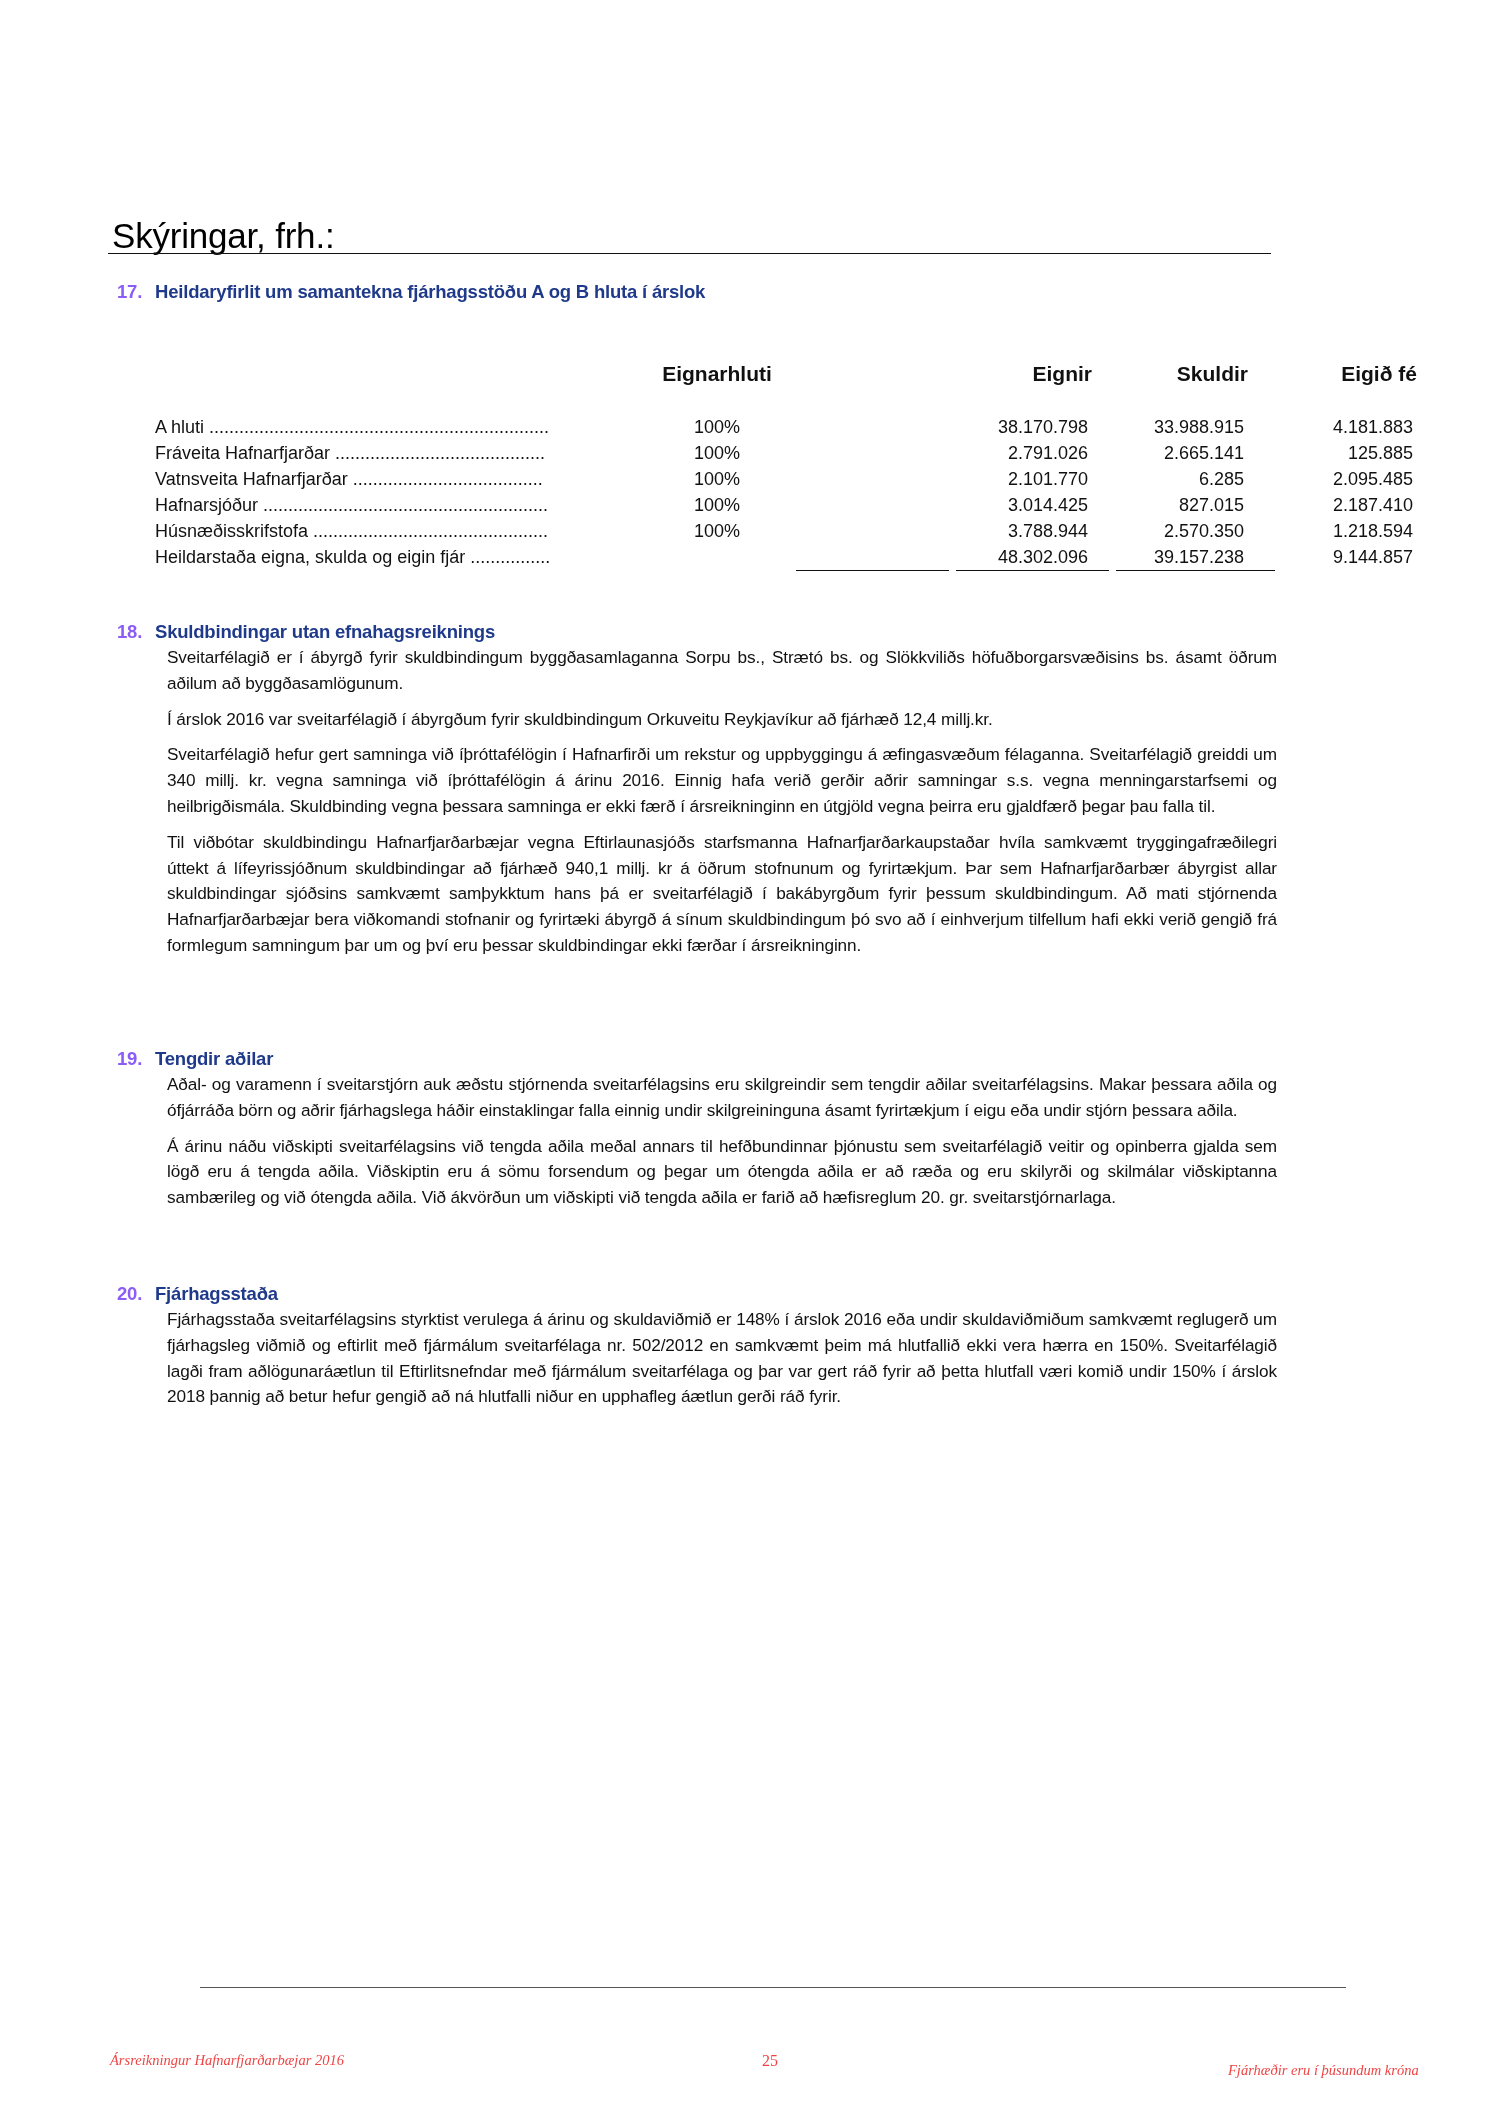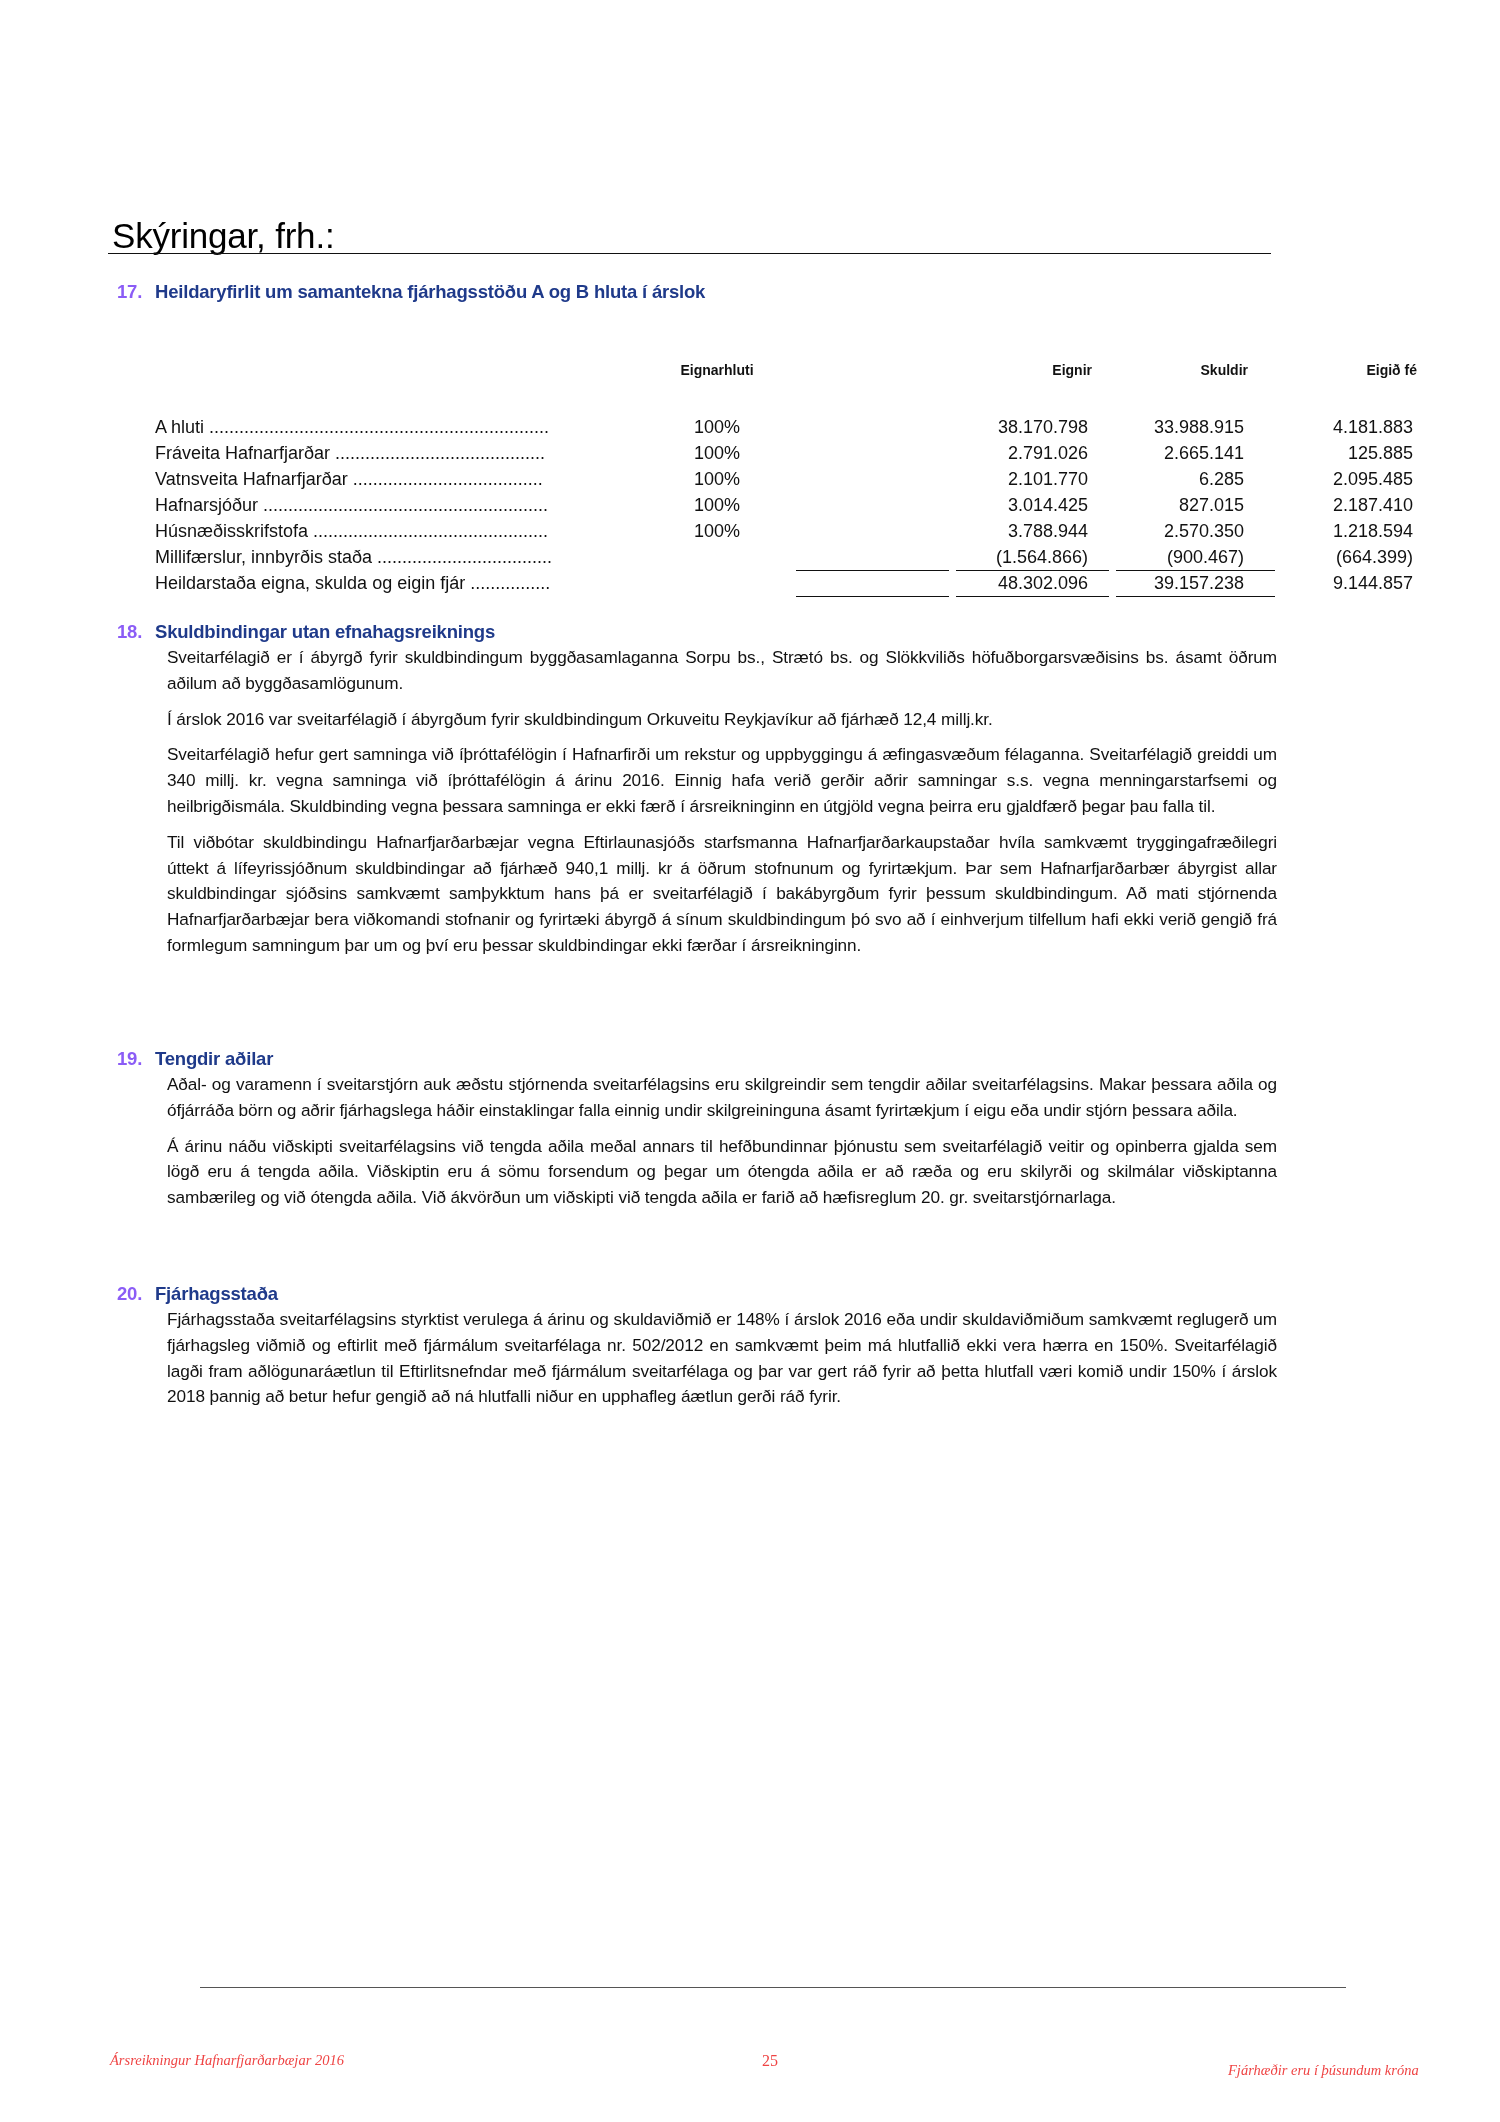--- a/index.html
+++ b/index.html
@@ -14,21 +14,21 @@
               position: relative; letter-spacing: -0.2px; }
   .sec-num { position: absolute; left: 4px; top: 0; color: #8b5cf6; }
   .sec-title { position: absolute; left: 42px; top: 0; color: #1f3a8a; }
   .body-block { margin-left: 42px; width: 1122px; font-size: 17.2px; line-height: 25.8px;
                 text-align: justify; letter-spacing: -0.1px; }
   .body-block p { margin: 0 0 10px 12px; }
   .intro { font-size: 17.2px; line-height: 25.8px; }
 
   
   .fin-table { position: absolute; left: 155px; top: 358px; width: 1130px; }
-  .th-row { position: relative; height: 30px; font-weight: bold; font-size: 14px; }
+  .th-row { position: relative; height: 30px; font-weight: bold; font-size: 21px; }
   .th { position: absolute; top: 4px; }
   .th.c-share { left: 497px; width: 130px; text-align: center; }
   .th.c-assets { left: 680px; width: 257px; text-align: right; padding-right: 0; }
   .th.c-liab { left: 837px; width: 256px; text-align: right; }
   .th.c-eq { left: 1000px; width: 262px; text-align: right; }
   .rows { position: absolute; top: 56px; left: 0; width: 1130px; }
   .row { position: relative; height: 26px; font-size: 18px; line-height: 26px; }
   .cell-label { position: absolute; left: 0; width: 434px; white-space: nowrap; overflow: hidden; }
   .cell-share { position: absolute; left: 512px; width: 100px; text-align: center; }
   .cell-num { position: absolute; text-align: right; }
@@ -99,30 +99,20 @@
         <span class="cell-num liab">827.015</span>
         <span class="cell-num eq">2.187.410</span>
       </div>
       <div class="row">
         <span class="cell-label">Húsnæðisskrifstofa ...............................................</span>
         <span class="cell-share">100%</span>
         <span class="cell-num assets">3.788.944</span>
         <span class="cell-num liab">2.570.350</span>
         <span class="cell-num eq">1.218.594</span>
       </div>
-      <div class="row sub">
-        <span class="cell-label">Millifærslur, innbyrðis staða ...................................</span>
-        <span class="cell-share"></span>
-        <span class="cell-num assets paren">(1.564.866)</span>
-        <span class="cell-num liab paren">(900.467)</span>
-        <span class="cell-num eq paren">(664.399)</span>
-        <span class="u-line ul-a"></span>
-        <span class="u-line ul-b"></span>
-        <span class="u-line ul-c"></span>
-      </div>
       <div class="row total">
         <span class="cell-label">Heildarstaða eigna, skulda og eigin fjár ................</span>
         <span class="cell-share"></span>
         <span class="cell-num assets">48.302.096</span>
         <span class="cell-num liab">39.157.238</span>
         <span class="cell-num eq">9.144.857</span>
         <span class="u-line ul-a"></span>
         <span class="u-line ul-b"></span>
         <span class="u-line ul-c"></span>
       </div>

